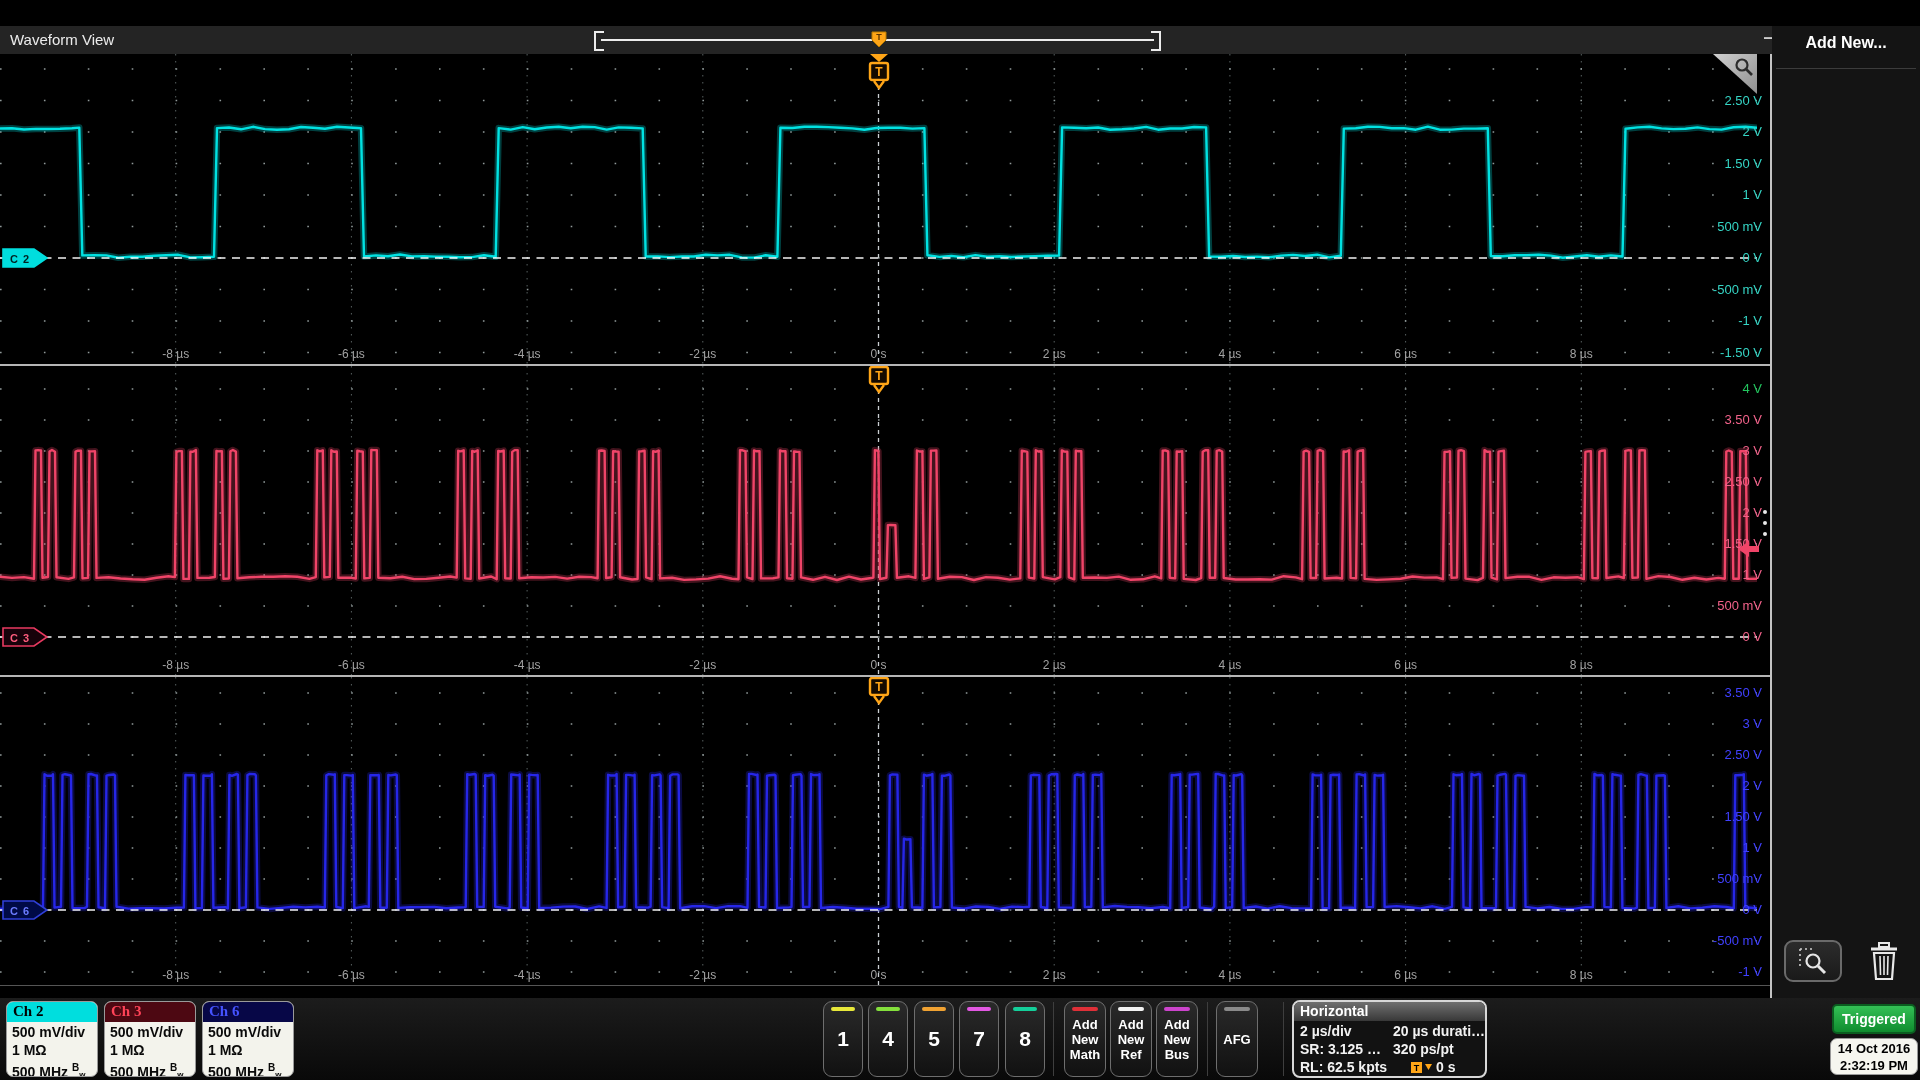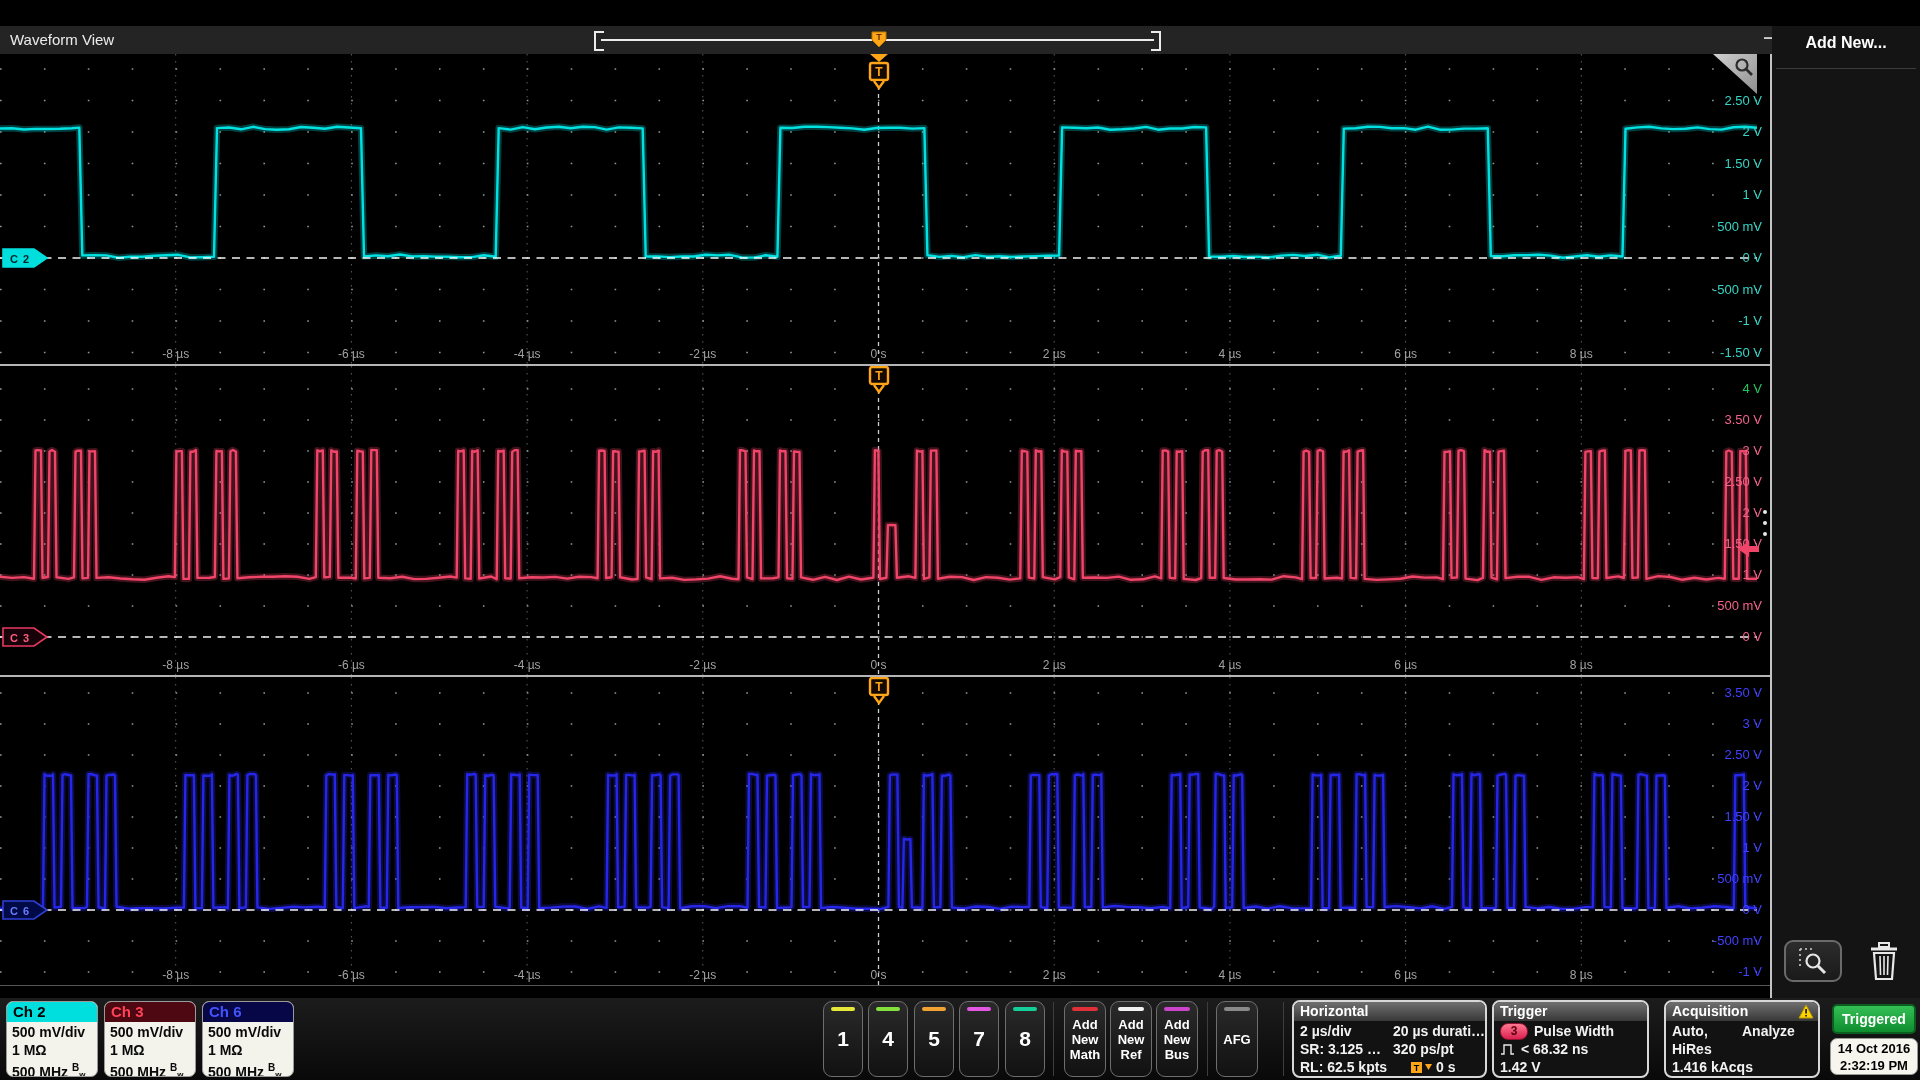--- a/index.html
+++ b/index.html
@@ -45,21 +45,21 @@
     justify-content:center;text-align:center;line-height:15px;box-sizing:border-box;}
   .sb-div{margin:16px 4px 0 4px;border-top:1px solid #3c3c3c;}
   .zoom-btn{position:absolute;left:12px;bottom:16px;width:58px;height:42px;border:2px solid #6a6a6a;
     border-radius:9px;background:linear-gradient(#2c2c2c,#1a1a1a);box-sizing:border-box;}
   .trash{position:absolute;right:20px;bottom:16px;width:32px;height:40px;}
   
   #bottombar{position:absolute;left:0;top:998px;width:1920px;height:82px;
     background:linear-gradient(#1c1c1c,#090909);}
   .chbadge{position:absolute;top:3px;width:92px;height:76px;border-radius:7px;overflow:hidden;
     border:1px solid #9a9a9a;background:#f3f3ec;box-sizing:border-box;}
-  .chbadge .hd{height:20px;font-size:15px;font-weight:700;padding:1px 0 8px 6px;box-sizing:border-box;}
+  .chbadge .hd{height:20px;font-size:15px;font-weight:700;padding:1px 0 8px 6px;box-sizing:border-box;font-family:Liberation Serif, serif;}
   .chbadge .bd{padding:1px 0 0 5px;color:#0a0a0a;font-size:14px;font-weight:700;line-height:18px;white-space:nowrap;}
   .bwB{font-size:10px;vertical-align:super;}
   .bwW{font-size:8px;vertical-align:baseline;}
   .numbtn,.addbtn{position:absolute;top:3px;height:76px;background:linear-gradient(#2a2a2a,#111);
     border:1px solid #6e6e6e;border-radius:9px;color:#fff;display:flex;align-items:center;
     justify-content:center;box-sizing:border-box;}
   .numbtn{width:40px;font-weight:700;font-size:21px;}
   .addbtn{width:42px;font-weight:700;font-size:13px;line-height:15px;text-align:center;white-space:pre-line;}
   .stripe{position:absolute;top:5px;left:7px;right:7px;height:4px;border-radius:2px;}
   .vsep{position:absolute;top:4px;width:1px;height:74px;background:#3e3e3e;}
@@ -367,44 +367,19 @@
           <div class="irow" style="left:99px;top:2px">20 µs durati…</div>
           <div class="irow" style="left:99px;top:20px">320 ps/pt</div>
           <div class="irow" style="left:142px;top:38px">0 s</div>
           <svg width="24" height="13" style="position:absolute;left:116px;top:40px">
             <rect x="1" y="1" width="11" height="11" fill="#ffa517"></rect>
             <text x="6.5" y="10" text-anchor="middle" font-size="9" font-weight="700" fill="#000">T</text>
             <polygon points="15,3 22,3 18.5,9" fill="#ffa517"></polygon>
           </svg>
         </div>
       </div>
-      <div class="infobox" style="left:1492px;width:157px">
-        <div class="hd">Trigger</div>
-        <div class="bd">
-          <div class="pill3" style="left:6px;top:2px">3</div>
-          <div class="irow" style="left:40px;top:2px">Pulse Width</div>
-          <svg width="18" height="13" style="position:absolute;left:6px;top:22px">
-            <path d="M1 11 L4 11 L4 2 L11 2 L11 11 L14 11" stroke="#e8e8e8" stroke-width="1.4" fill="none"></path>
-          </svg>
-          <div class="irow" style="left:27px;top:20px">&lt; 68.32 ns</div>
-          <div class="irow" style="left:6px;top:38px">1.42 V</div>
-        </div>
-      </div>
-      <div class="infobox" style="left:1664px;width:156px">
-        <div class="hd">Acquisition<svg class="warn" width="16" height="15">
-            <polygon points="8,1 15,14 1,14" fill="#ffd400" stroke="#b89a00" stroke-width="1"></polygon>
-            <rect x="7.3" y="5" width="1.5" height="4.5" fill="#000"></rect>
-            <rect x="7.3" y="11" width="1.5" height="1.5" fill="#000"></rect>
-          </svg></div>
-        <div class="bd">
-          <div class="irow" style="left:6px;top:2px">Auto,</div>
-          <div class="irow" style="left:76px;top:2px">Analyze</div>
-          <div class="irow" style="left:6px;top:20px">HiRes</div>
-          <div class="irow" style="left:6px;top:38px">1.416 kAcqs</div>
-        </div>
-      </div>
       <div class="trgd">Triggered</div>
       <div class="datetime">
         <div>14 Oct 2016</div>
         <div>2:32:19 PM</div>
       </div>
     </div>
 </div>
 
 </body></html>

